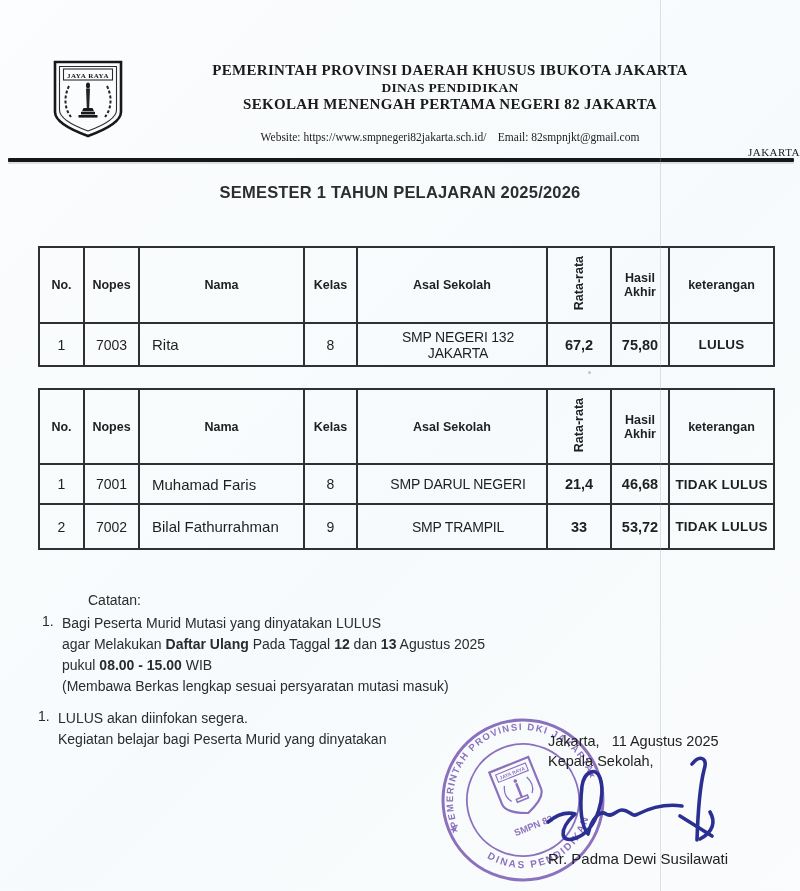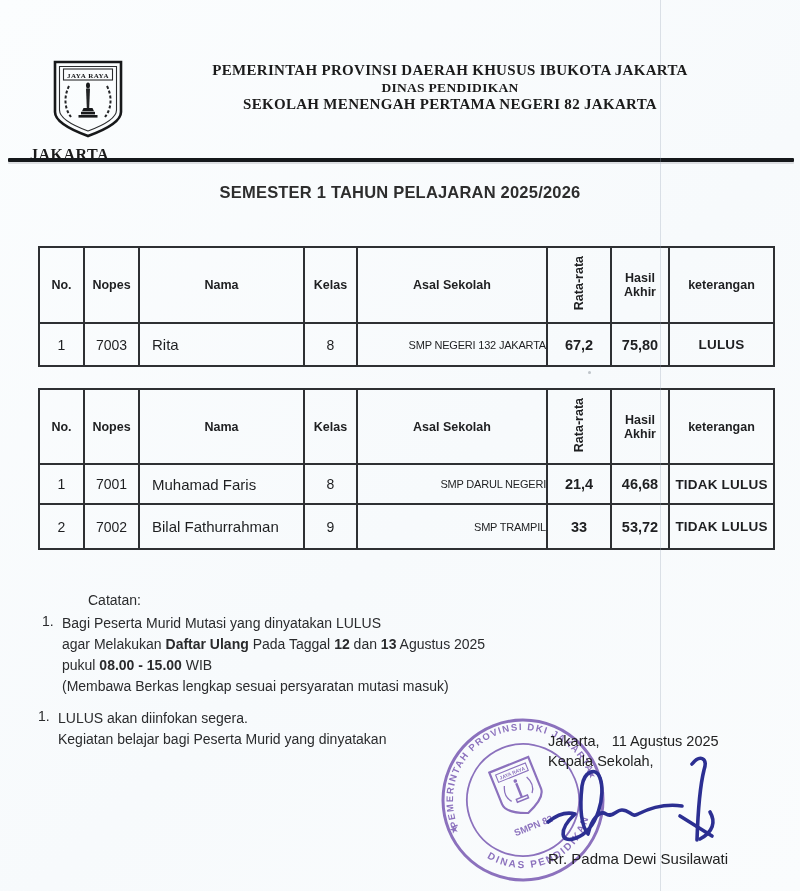--- a/index.html
+++ b/index.html
@@ -13,42 +13,42 @@
   .pre{white-space:pre-wrap;}
 
   
   .lh-text{left:155px;top:0;width:590px;text-align:center;font-family:"Liberation Serif", serif;color:#1b1b1b;}
   .lh-line{position:absolute;left:0;width:100%;text-align:center;}
   .lh1{top:62px;font-size:15px;font-weight:bold;letter-spacing:.3px;}
   .lh2{top:80px;font-size:13.5px;font-weight:bold;letter-spacing:.3px;}
   .lh3{top:96px;font-size:15px;font-weight:bold;letter-spacing:.3px;}
   .lh4{top:115px;font-size:11.5px;}
   .lh5{top:131px;font-size:11.5px;}
-  .lh-city{left:30px;top:146px;width:770px;text-align:left;font-family:"Liberation Serif", serif;font-size:16px;color:#1b1b1b;letter-spacing:.5px;font-weight:bold;}
+  .lh-city{left:30px;top:146px;width:770px;text-align:right;font-family:"Liberation Serif", serif;font-size:11px;color:#1b1b1b;letter-spacing:.5px;}
   .lh-rule{left:8px;top:158px;width:786px;height:3.5px;background:#15181b;border-radius:1px;box-shadow:0 2px 0 rgba(20,20,30,.12);}
   .logo{left:53px;top:60px;}
 
   
   .title-block{left:0;top:180px;width:800px;text-align:center;color:#2d2d2d;}
   .title-line{font-size:16.5px;font-weight:bold;line-height:24px;letter-spacing:.2px;}
 
   
   table.results{position:absolute;left:38px;border-collapse:collapse;table-layout:fixed;width:735px;background:transparent;}
   table.t1{top:246px;}
   table.t2{top:388px;}
   table.results td, table.results th{border:2px solid #2e3033;padding:0;font-family:"Liberation Sans", sans-serif;color:#1e1f21;overflow:hidden;}
   table.results th{font-size:12.5px;font-weight:bold;text-align:center;vertical-align:middle;}
   tr.hrow{height:76px;}
   tr.hrow2{height:75px;}
   tr.drow{height:43px;}
   tr.drow1{height:40px;}
   tr.drow2{height:45px;}
   table.results td{font-size:14px;vertical-align:middle;text-align:center;}
   table.results td:nth-child(3){text-align:left;padding-left:12px;font-size:15px;}
-  table.results td:nth-child(5){text-align:right;padding-left:12px;font-size:11px;letter-spacing:-.2px;}
+  table.results td:nth-child(5){text-align:center;padding-left:12px;font-size:14px;letter-spacing:-.2px;}
   table.results td:nth-child(6),table.results td:nth-child(7){font-weight:bold;font-size:14.5px;}
   table.results td:nth-child(8){font-weight:bold;font-size:13.5px;letter-spacing:.2px;}
   .vert{display:inline-block;writing-mode:vertical-rl;transform:rotate(180deg);line-height:14px;}
 
   
   .notes{left:0;top:592px;width:580px;font-size:14px;color:#2a2b2d;}
   .notes-heading{position:absolute;left:88px;top:0;}
   .note-item{position:absolute;display:flex;}
   .note-item .num{width:20px;flex:0 0 20px;}
   .ni1{left:42px;top:21px;}
@@ -88,20 +88,21 @@
       <rect x="25.5" y="55" width="19" height="2.6" fill="#17181a"></rect>
       <path d="M16,26 C11,36 11,48 18,57" fill="none" stroke="#232426" stroke-width="2" stroke-dasharray="3 2"></path>
       <path d="M54,26 C59,36 59,48 52,57" fill="none" stroke="#232426" stroke-width="2" stroke-dasharray="3 2"></path>
     </svg>
   </div>
 
   <div class="abs lh-text" style="height:160px;">
     <div class="lh-line lh1">PEMERINTAH PROVINSI DAERAH KHUSUS IBUKOTA JAKARTA</div>
     <div class="lh-line lh2">DINAS PENDIDIKAN</div>
     <div class="lh-line lh3">SEKOLAH MENENGAH PERTAMA NEGERI 82 JAKARTA</div>
+    <div class="lh-line lh5 pre">Website: https://www.smpnegeri82jakarta.sch.id/    Email: 82smpnjkt@gmail.com</div>
   </div>
   <div class="abs lh-city">JAKARTA</div>
   <div class="abs lh-rule"></div>
 
   <div class="abs title-block">
     <div class="title-line">SEMESTER 1 TAHUN PELAJARAN 2025/2026</div>
   </div>
 
   <table class="results t1">
     <colgroup>

